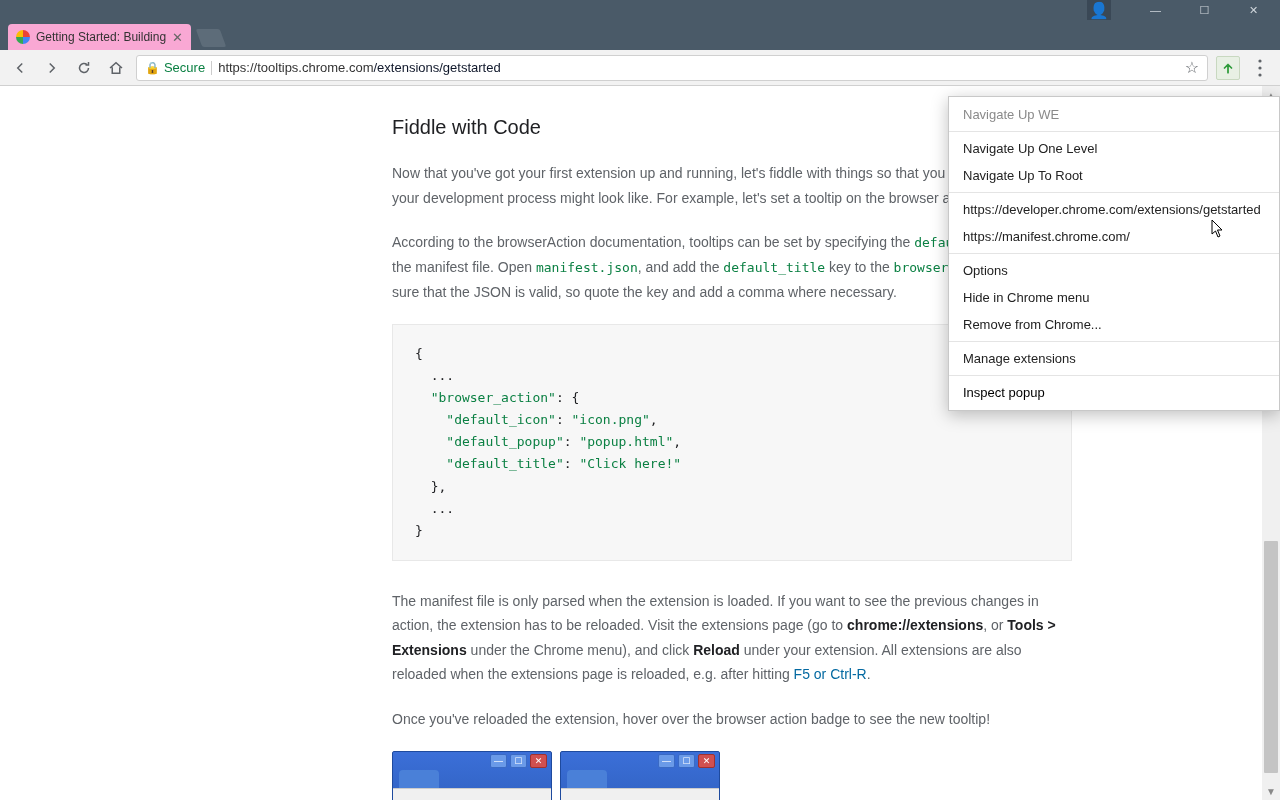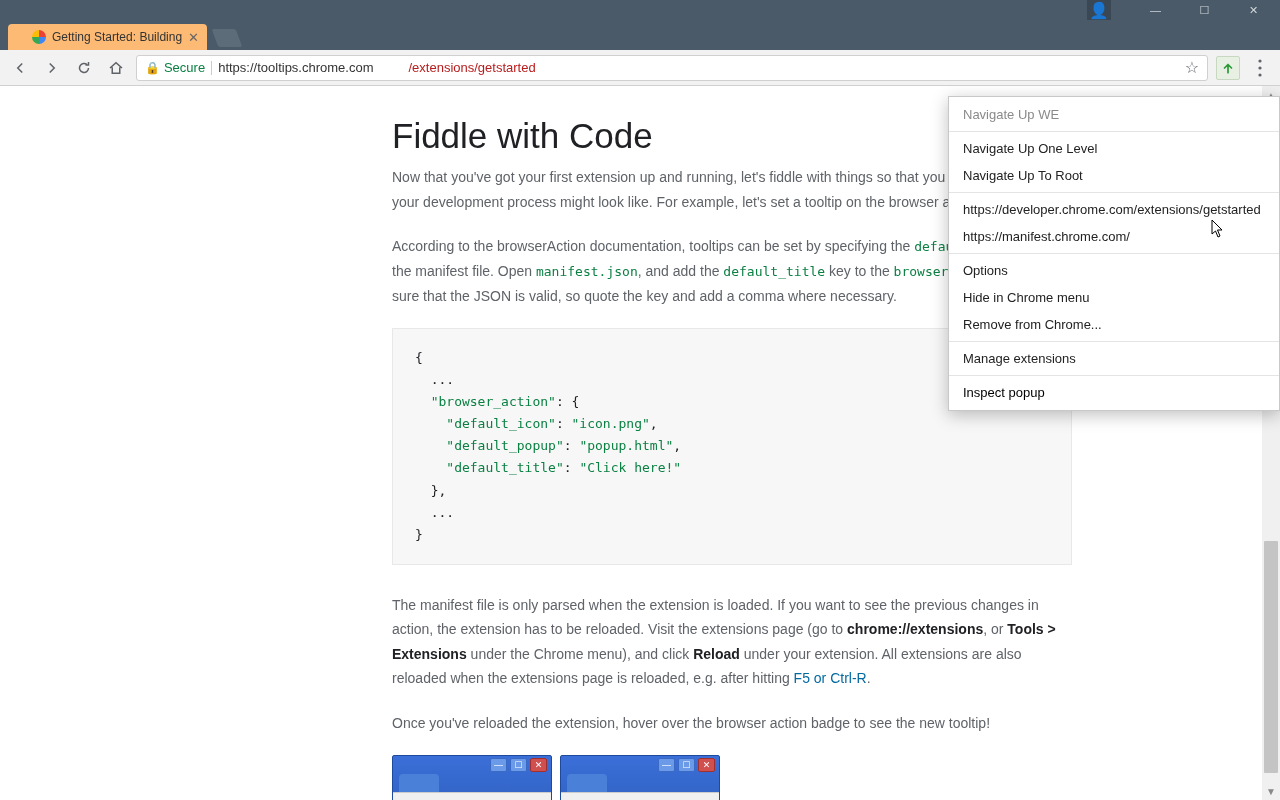--- a/index.html
+++ b/index.html
@@ -6,46 +6,46 @@
   html, body { width: 1280px; height: 800px; overflow: hidden; font-family: "Segoe UI", Arial, sans-serif; }
   body { background: #4a5a68; }
 
   
   .titlebar { height: 20px; background: #4a5a68; display: flex; justify-content: flex-end; align-items: center; padding-right: 4px; gap: 4px; }
   .titlebar .win-btn { width: 45px; height: 20px; color: #d0d6dc; display: flex; align-items: center; justify-content: center; font-size: 11px; }
   .titlebar .user-badge { width: 24px; height: 20px; background: #3a4856; color: #d0d6dc; display: flex; align-items: center; justify-content: center; margin-right: 18px; }
 
   
   .tabstrip { height: 30px; background: #4a5a68; display: flex; align-items: flex-end; padding-left: 8px; }
-  .tab { height: 26px; background: #fdba74; border-top-left-radius: 4px; border-top-right-radius: 4px; display: flex; align-items: center; padding: 0 8px 0 24px; min-width: 180px; position: relative; font-size: 12px; color: #333; }
+  .tab { height: 26px; background: #f9a8d4; border-top-left-radius: 4px; border-top-right-radius: 4px; display: flex; align-items: center; padding: 0 8px 0 8px; min-width: 180px; position: relative; font-size: 12px; color: #333; }
   .tab::before { content: ""; width: 14px; height: 14px; background: conic-gradient(#ea4335 0 90deg, #4285f4 90deg 180deg, #34a853 180deg 270deg, #fbbc05 270deg 360deg); border-radius: 50%; margin-right: 6px; }
   .tab .tab-text { flex: 1; white-space: nowrap; overflow: hidden; text-overflow: ellipsis; }
   .tab .tab-close { font-size: 13px; color: #666; margin-left: 6px; }
   .newtab { width: 24px; height: 18px; background: #5d6c79; margin-left: 8px; margin-bottom: 3px; transform: skewX(20deg); border-radius: 2px; }
 
   
   .toolbar { height: 36px; background: #f2f2f2; display: flex; align-items: center; padding: 0 8px; border-bottom: 1px solid #d0d0d0; gap: 8px; }
   .nav-btn { width: 24px; height: 24px; display: flex; align-items: center; justify-content: center; color: #5f6368; }
   .nav-btn svg { width: 18px; height: 18px; }
   .omnibox { flex: 1; height: 26px; background: #fff; border: 1px solid #d0d0d0; border-radius: 3px; display: flex; align-items: center; padding: 0 8px; font-size: 13px; }
   .lock { color: #0b8043; font-size: 12px; margin-right: 4px; }
   .secure { color: #0b8043; font-size: 13px; margin-right: 6px; }
   .divider { width: 1px; height: 14px; background: #ccc; margin-right: 6px; }
   .url-text { color: #333; }
-  .url-text .gray { color: #b91c1c; margin-left: 35px; }
+  .url-text .gray { color: #0f172a; }
   .omnibox .star { margin-left: auto; color: #5f6368; font-size: 16px; }
   .ext-btn { width: 24px; height: 24px; background: #e8f0e4; border: 1px solid #c8d8c0; border-radius: 2px; display: flex; align-items: center; justify-content: center; }
   .ext-btn svg { width: 14px; height: 14px; }
   .menu-btn { width: 24px; height: 24px; display: flex; align-items: center; justify-content: center; color: #5f6368; }
 
   
   .content-wrap { position: relative; height: 714px; background: #fff; overflow: hidden; }
   .page { position: absolute; left: 0; top: 0; width: 1262px; height: 714px; overflow-y: auto; }
   .page-inner { max-width: 680px; margin: 0 0 0 392px; padding: 30px 0 120px 0; }
-  .page-inner h1 { font-size: 35px; font-weight: 400; color: #202124; margin-bottom: 9px; }
+  .page-inner h1 { font-size: 20px; font-weight: 400; color: #202124; margin-bottom: 22px; }
   .page-inner p { font-size: 14px; color: #5f6368; line-height: 1.75; margin-bottom: 20px; }
   .page-inner .code-inline { font-family: Consolas, monospace; color: #0b8043; font-size: 13px; }
   .page-inner .bold { font-weight: 700; color: #202124; }
   .code-block { background: #f7f7f7; border: 1px solid #e8e8e8; padding: 18px 22px; font-family: Consolas, monospace; font-size: 13px; color: #202124; line-height: 1.7; margin-bottom: 28px; white-space: pre; }
   .code-block .k { color: #0b8043; }
   .code-block .s { color: #0b8043; }
   .code-block .p { color: #202124; }
   .kbd { font-family: Liberation Sans, sans-serif; color: #0369a1; }
 
   .shots { display: flex; gap: 8px; }

